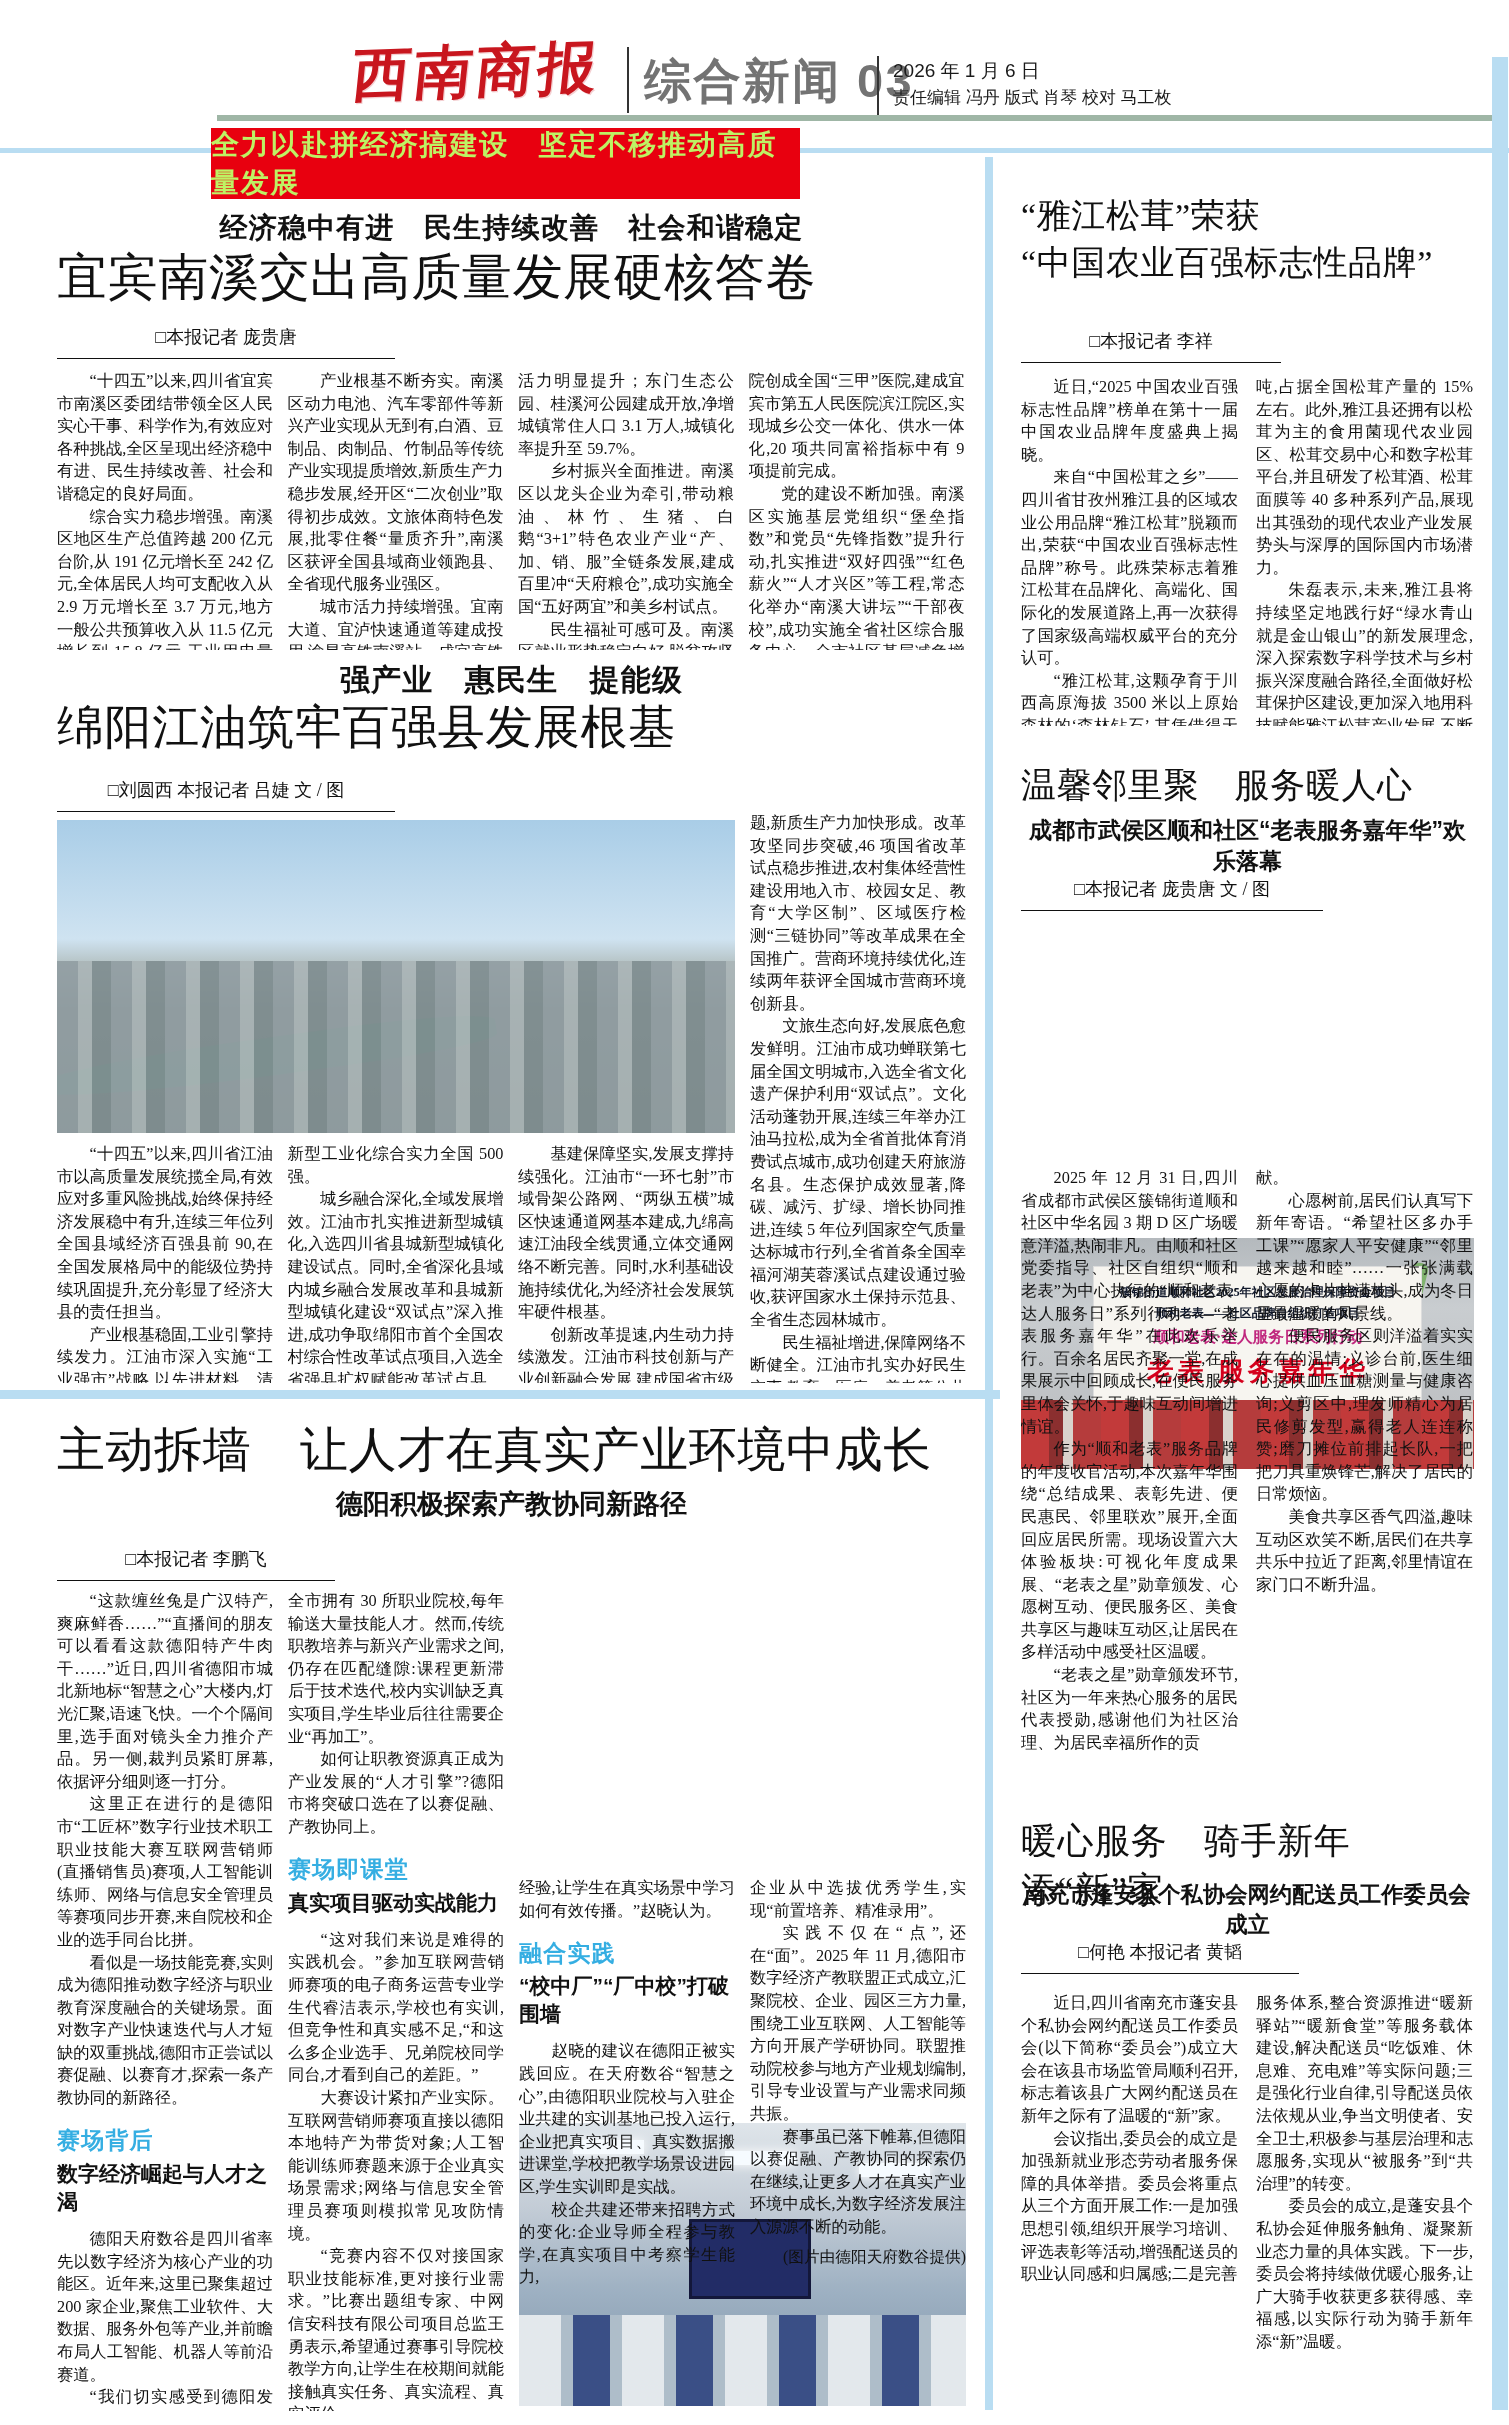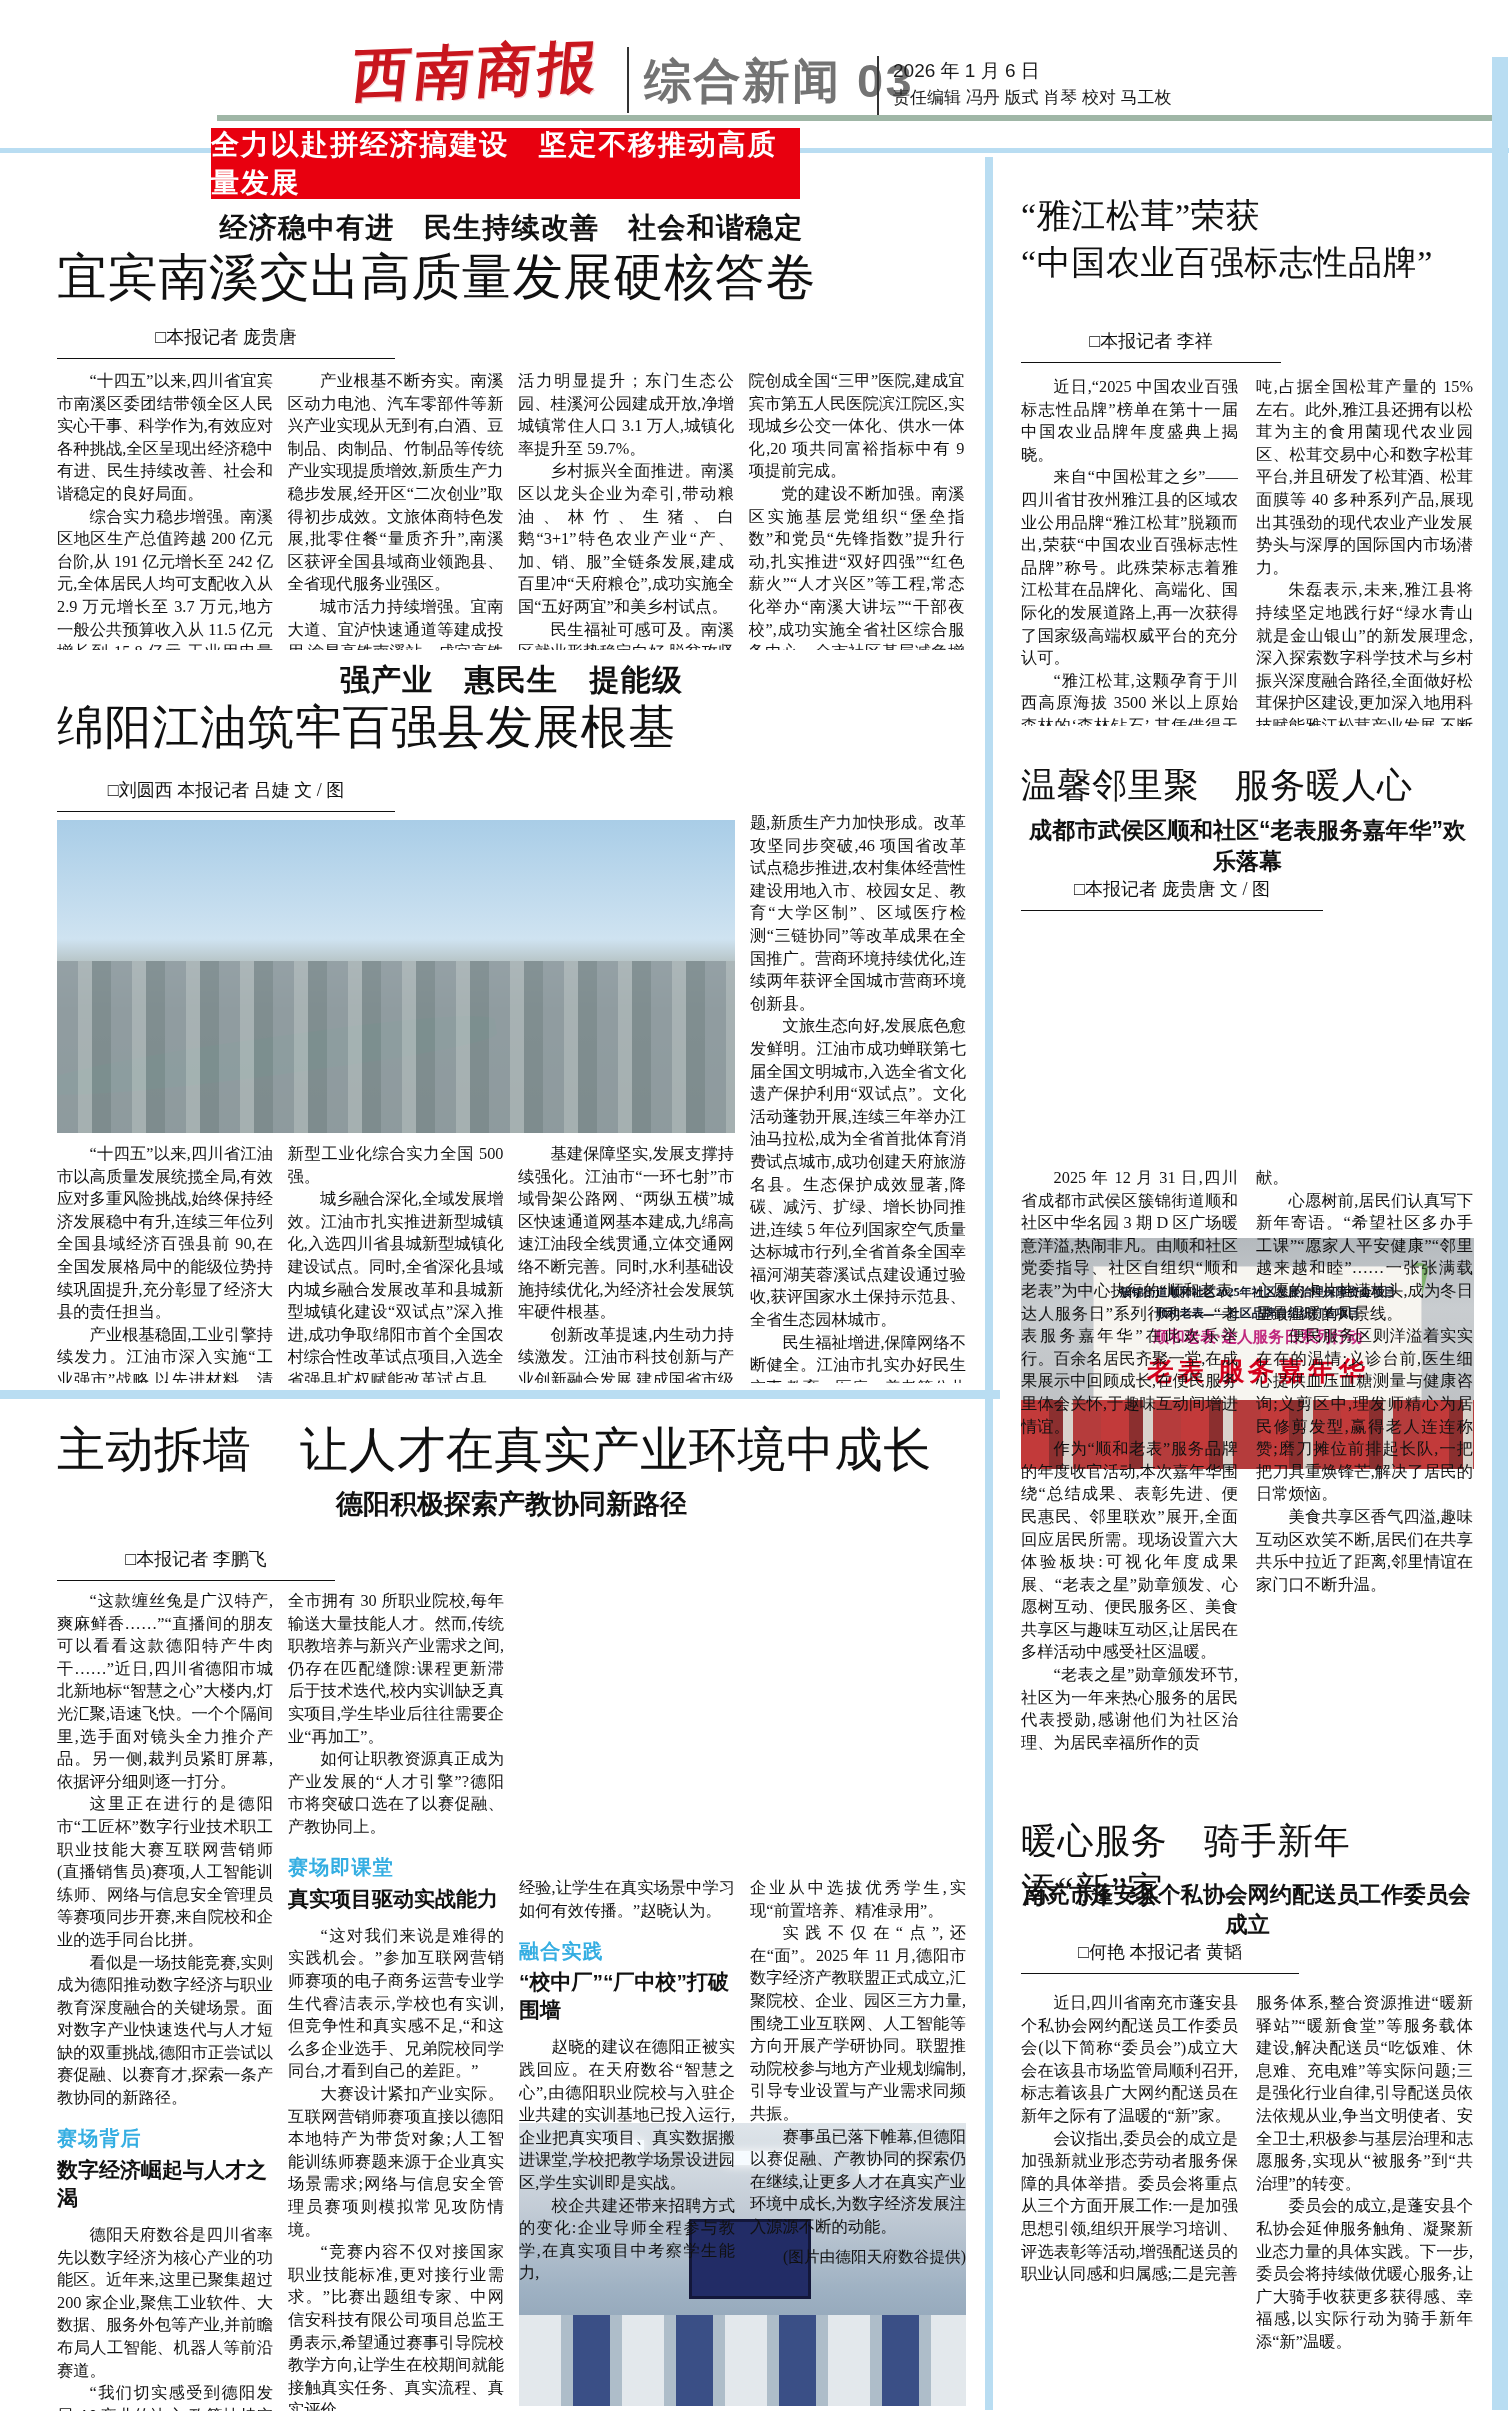--- a/index.html
+++ b/index.html
@@ -13,36 +13,36 @@
   .vrule{background:#333;width:1.8px;}
   .section-title{font-size:47px;font-weight:bold;color:#737373;font-family:"Liberation Sans",sans-serif;letter-spacing:2.4px;}
   .date-block{font-family:"Liberation Sans",sans-serif;color:#1a1a1a;line-height:26.6px;}
   .date-line1{font-size:19px;}
   .date-line2{font-size:17px;}
   .green-rule{background:#9fb6a6;height:6px;}
   .blue-hrule{background:#b9ddf2;}
   .blue-vrule{background:#b9ddf2;}
 
   .banner{background:#e8000f;display:flex;align-items:center;justify-content:center;}
-  .banner span{color:#ffffff;font-weight:bold;font-size:28px;letter-spacing:1.8px;
+  .banner span{color:#bef264;font-weight:bold;font-size:28px;letter-spacing:1.8px;
                font-family:"Liberation Sans",sans-serif;}
 
   
   .kicker{font-size:28px;font-weight:bold;text-align:center;letter-spacing:1.2px;}
   .kicker-sans{font-family:"Liberation Sans",sans-serif;}
   .headline{font-weight:normal;text-align:left;letter-spacing:0.6px;}
   .subtitle{font-family:"Liberation Sans",sans-serif;font-weight:bold;text-align:center;}
   .byline{font-size:18px;border-bottom:1.8px solid #111;padding-bottom:8.5px;font-family:"Liberation Serif",serif;text-align:center;}
   .cols{display:flex;}
   .col{overflow:hidden;}
   .col p{margin:0;font-size:16.3px;line-height:22.6px;text-align:justify;text-indent:2em;
          font-family:"Liberation Serif",serif;}
   .col p.cont{text-indent:0;}
   .subhead-blue{color:#35aee2;font-family:"Liberation Sans",sans-serif;font-weight:bold;
-                font-size:20px;margin:15.7px 0 3.6px 0;letter-spacing:1.2px;}
+                font-size:23px;margin:15.7px 0 3.6px 0;letter-spacing:1.2px;}
   .subhead-black{color:#111;font-family:"Liberation Sans",sans-serif;font-weight:bold;
                  font-size:21px;margin:0 0 12px 0;}
   .caption{font-size:15.7px;text-align:right;margin-top:8.5px;font-family:"Liberation Serif",serif;}
 
   
   .photo{position:relative;overflow:hidden;}
   .photo-city{background:linear-gradient(180deg,#a9cde7 0%,#cfe3f1 38%,#b8c6c9 45%,#9aa8a6 60%,#8c9a94 100%);}
   .photo-city .cityrow{position:absolute;left:0;right:0;bottom:0;height:55%;
       background:repeating-linear-gradient(90deg,#8f9ba0 0 20.5px,#aab4b6 20.5px 35px,#7c8a8d 35px 54px),
                  linear-gradient(180deg,#00000000 0%,#00000022 100%);opacity:.85;}

